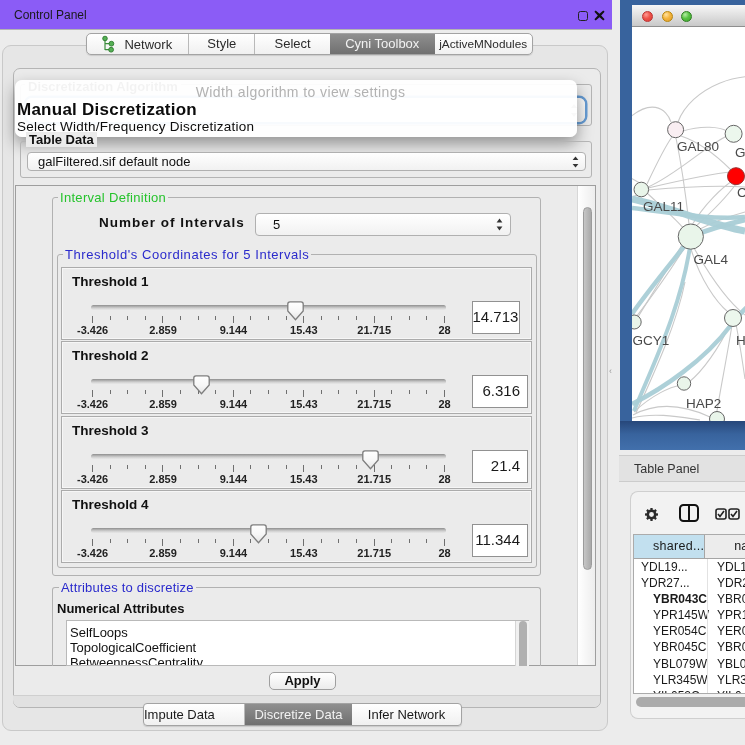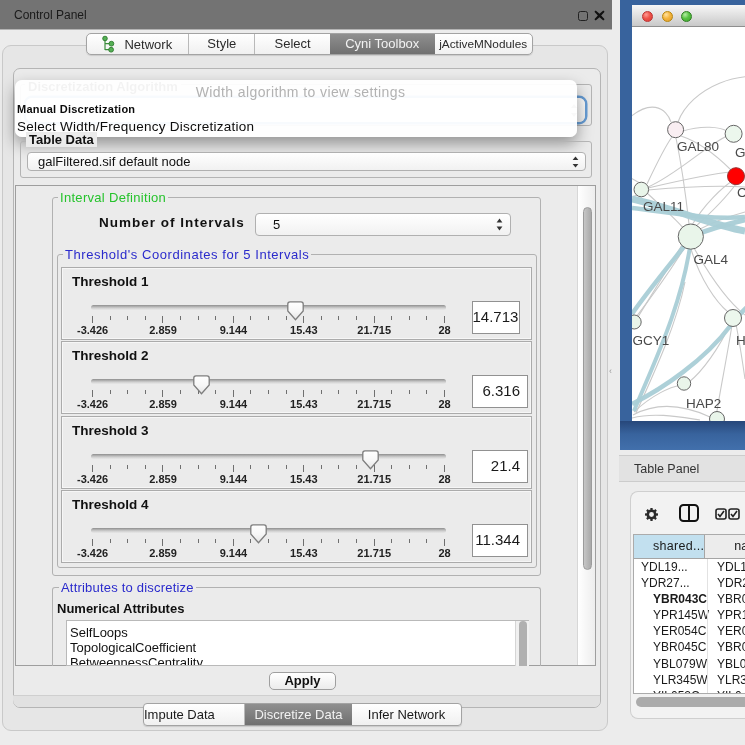--- a/index.html
+++ b/index.html
@@ -4,21 +4,21 @@
 <style>
   * { margin:0; padding:0; box-sizing:border-box; }
   html,body { width:745px; height:745px; }
   body { font-family:"Liberation Sans", sans-serif; background:#ececec; position:relative; overflow:hidden; }
   .abs { position:absolute; }
   .b13 { font-size:13px; font-weight:bold; color:#111; }
 </style>
 </head>
 <body>
 
-<div class="abs" style="left:0;top:0;width:612px;height:30px;background:#737373;border-bottom:1px solid #b3b3b3;">
+<div class="abs" style="left:0;top:0;width:612px;height:30px;background:#8b5cf6;border-bottom:1px solid #b3b3b3;">
   <div class="abs" style="left:14px;top:0;height:30px;line-height:30px;font-size:12px;color:#1a1a1a;">Control Panel</div>
   <div class="abs" style="left:578px;top:11px;width:9.5px;height:9.5px;border:1.5px solid #222;border-radius:2.5px;"></div>
   <svg class="abs" style="left:594px;top:10px;" width="11" height="11" viewBox="0 0 13 13">
     <path d="M2,0.5 L6.5,4.5 L11,0.5 L12.5,2 L8.5,6.5 L12.5,11 L11,12.5 L6.5,8.5 L2,12.5 L0.5,11 L4.5,6.5 L0.5,2 Z" fill="#111"></path>
   </svg>
 </div>
 
 <div class="abs" style="left:85.5px;top:33px;width:447px;height:22px;z-index:6;display:flex;border:1px solid #a3a3a3;border-radius:5px;background:linear-gradient(#ffffff,#f0f0f0);font-size:13px;color:#2b2b2b;box-shadow:0 1px 1px rgba(0,0,0,0.12);overflow:hidden;">
   <div style="width:103px;display:flex;align-items:center;justify-content:center;border-right:1px solid #b9b9b9;">
     <svg width="13" height="18" viewBox="0 0 13 18" style="margin-right:9px;">
@@ -46,21 +46,21 @@
 <div class="abs b13" style="left:25px;top:79px;background:#ebebeb;padding:0 3px;">Discretization Algorithm</div>
 <div class="abs" style="left:26px;top:98px;width:559px;height:23.5px;background:linear-gradient(#fdfdfd,#efefef);border-radius:6px;box-shadow:0 0 0 2.5px rgba(88,148,210,0.9);">
   <svg class="abs" style="right:7px;top:5px;" width="8" height="15" viewBox="0 0 8 15">
     <path d="M4,1 L7,5 L1,5 Z" fill="#8a8a8a"></path>
     <path d="M4,14 L7,10 L1,10 Z" fill="#8a8a8a"></path>
   </svg>
 </div>
 
 <div class="abs" style="left:15px;top:80px;width:562px;height:57px;background:rgba(255,255,255,0.95);border-radius:7px;box-shadow:0 7px 16px rgba(0,0,0,0.38);">
   <div style="position:absolute;left:9px;right:0;top:4px;height:17px;line-height:17px;text-align:center;font-size:14px;color:#b2b2b2;letter-spacing:0.4px;">Width algorithm to view settings</div>
-  <div style="position:absolute;left:2px;top:21px;height:17px;line-height:17px;font-size:11px;font-weight:bold;color:#0c0c0c;letter-spacing:0.25px;">Manual Discretization</div>
+  <div style="position:absolute;left:2px;top:21px;height:17px;line-height:17px;font-size:17px;font-weight:bold;color:#0c0c0c;letter-spacing:0.25px;">Manual Discretization</div>
   <div style="position:absolute;left:2px;top:38px;height:17px;line-height:17px;font-size:13.5px;color:#0c0c0c;letter-spacing:0.25px;">Select Width/Frequency Discretization</div>
 </div>
 
 <div class="abs" style="left:20px;top:141px;width:572px;height:37px;border:1px solid #b4b4b4;border-radius:3px;"></div>
 <div class="abs b13" style="left:26px;top:132px;background:#ebebeb;padding:0 3px;">Table Data</div>
 <div class="abs" style="left:27px;top:152px;width:559px;height:19px;background:linear-gradient(#ffffff,#f1f1f1);border:1px solid #b0b0b0;border-radius:4px;">
   <div style="position:absolute;left:10px;top:0;height:17px;line-height:17px;font-size:13px;color:#111;">galFiltered.sif default node</div>
   <svg class="abs" style="right:6px;top:3px;" width="7" height="12" viewBox="0 0 7 12">
     <path d="M3.5,0.5 L6.4,4 L0.6,4 Z" fill="#333"></path>
     <path d="M3.5,11.5 L6.4,8 L0.6,8 Z" fill="#333"></path>

